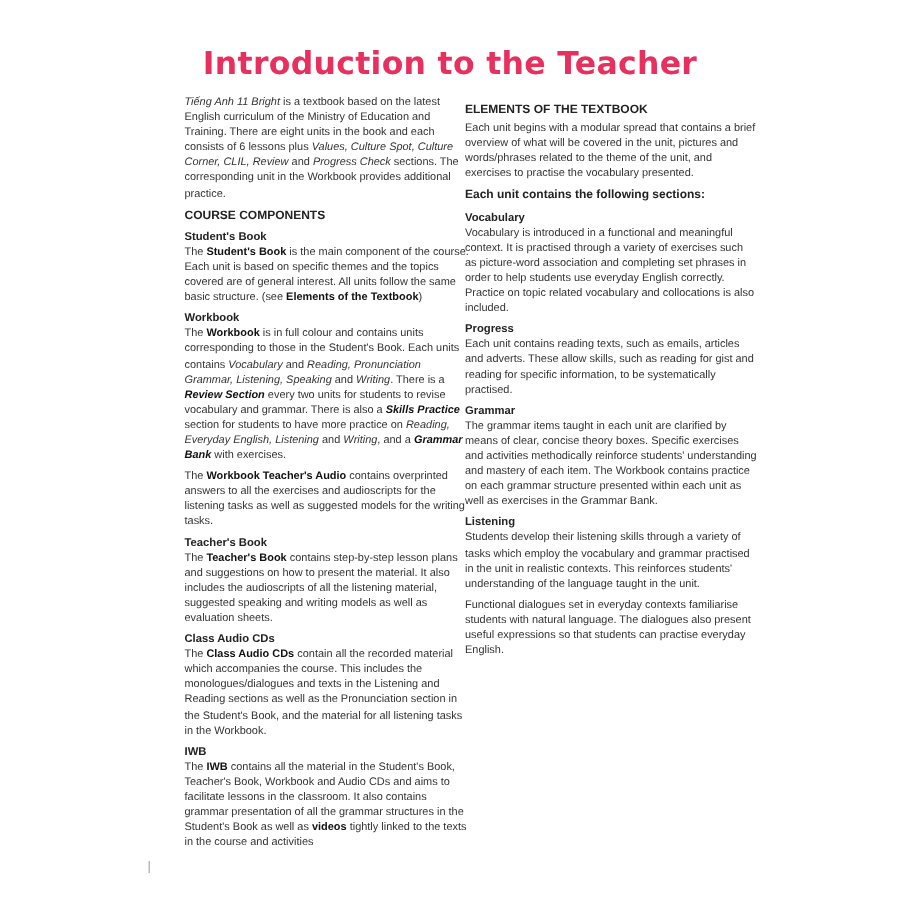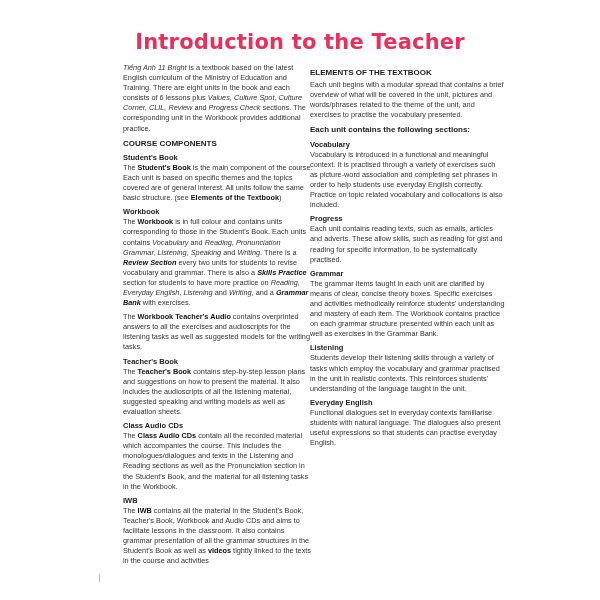--- a/index.html
+++ b/index.html
@@ -58,17 +58,16 @@
   <div class="sub-h">Progress</div>
   <p>Each unit contains reading texts, such as emails, articles and adverts. These allow skills, such as reading for gist and reading for specific information, to be systematically practised.</p>
 
   <div class="sub-h">Grammar</div>
   <p>The grammar items taught in each unit are clarified by means of clear, concise theory boxes. Specific exercises and activities methodically reinforce students' understanding and mastery of each item. The Workbook contains practice on each grammar structure presented within each unit as well as exercises in the Grammar Bank.</p>
 
   <div class="sub-h">Listening</div>
   <p>Students develop their listening skills through a variety of tasks which employ the vocabulary and grammar practised in the unit in realistic contexts. This reinforces students' understanding of the language taught in the unit.</p>
 
 
-  <div class="sub-h">Everyday English</div>
   <p>Functional dialogues set in everyday contexts familiarise students with natural language. The dialogues also present useful expressions so that students can practise everyday English.</p>
 </div>
 
 <div class="margin-mark"></div>
 
 </body></html>

